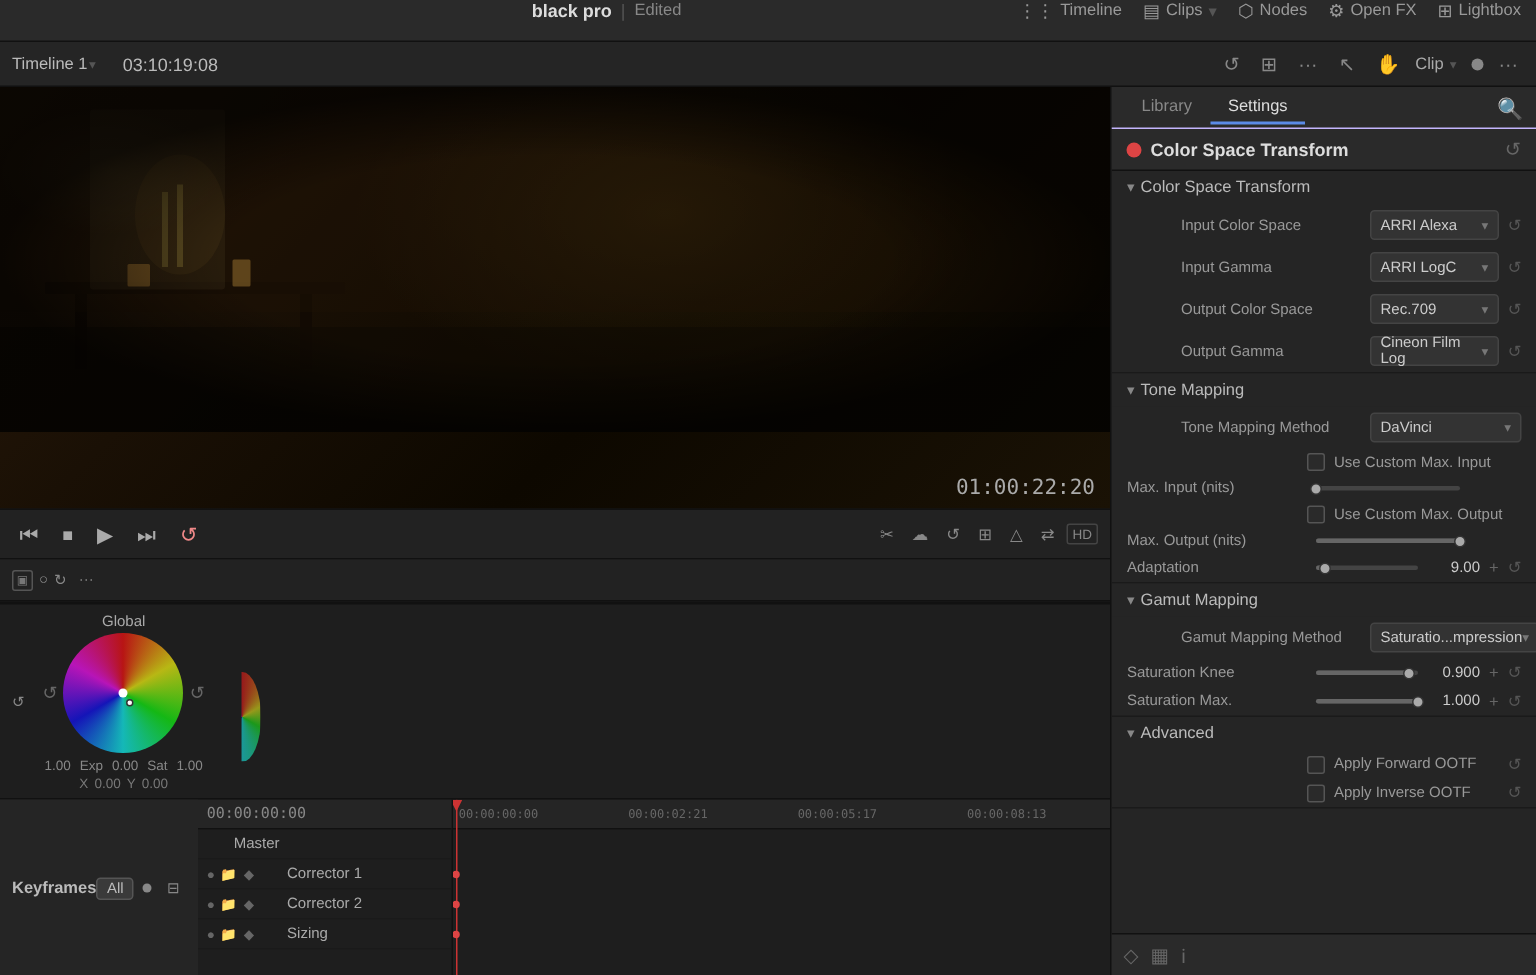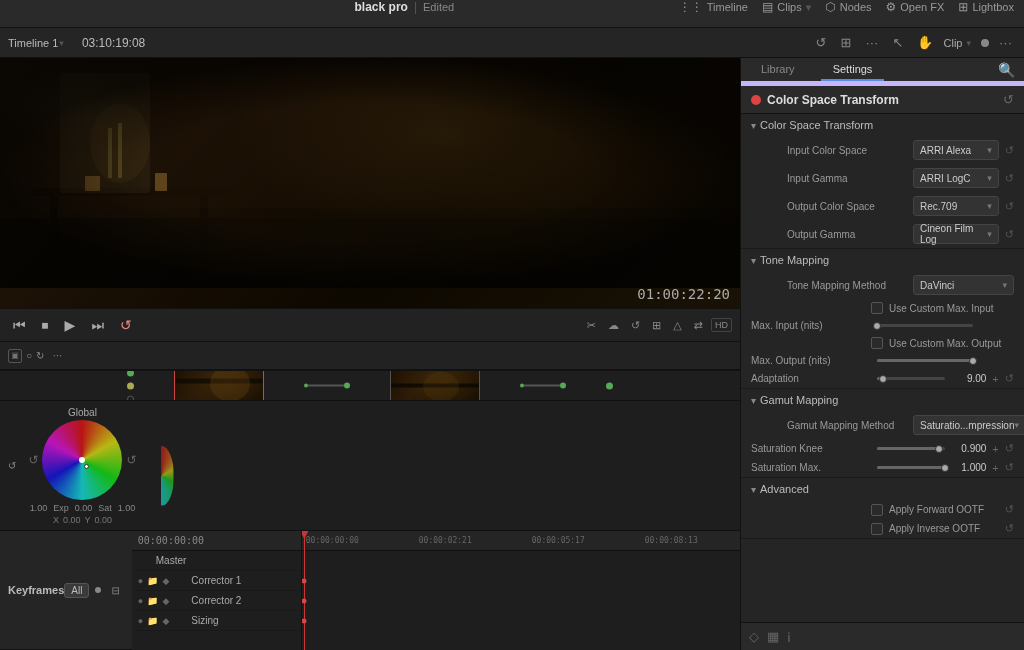--- a/index.html
+++ b/index.html
@@ -97,21 +97,21 @@
     .left-panel {
       display: flex;
       flex-direction: column;
       width: 740px;
       flex-shrink: 0;
     }
 
     
     .video-preview {
       background: #111;
-      height: 250px;
+      height: 281px;
       flex-shrink: 0;
       position: relative;
       display: flex;
       align-items: center;
       justify-content: center;
       overflow: hidden;
     }
     .video-canvas-bg {
       width: 100%;
       height: 100%;
@@ -361,23 +361,23 @@
       border-left: 1px solid #111;
       flex-shrink: 0;
       overflow: hidden;
     }
 
     
     .panel-tabs {
       display: flex;
       align-items: center;
       background: #2a2a2a;
-      border-bottom: 5px solid #c4b5fd;
+      border-bottom: 1px solid #c4b5fd;
       padding: 0 8px;
-      gap: 14px;
+      gap: 0;
       flex-shrink: 0;
       height: 28px;
     }
     .panel-tab {
       padding: 4px 12px;
       font-size: 11px;
       color: #888;
       cursor: pointer;
       border-bottom: 2px solid transparent;
     }

